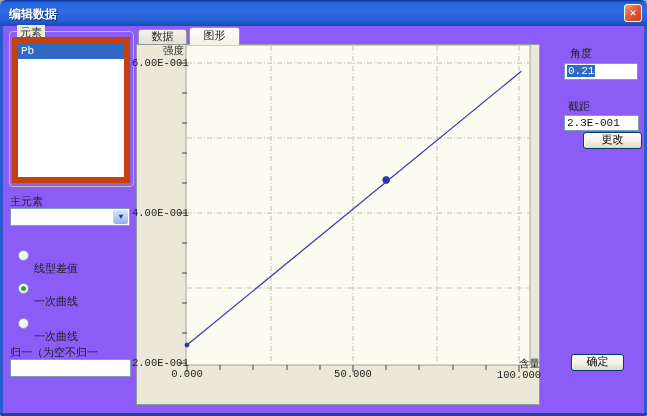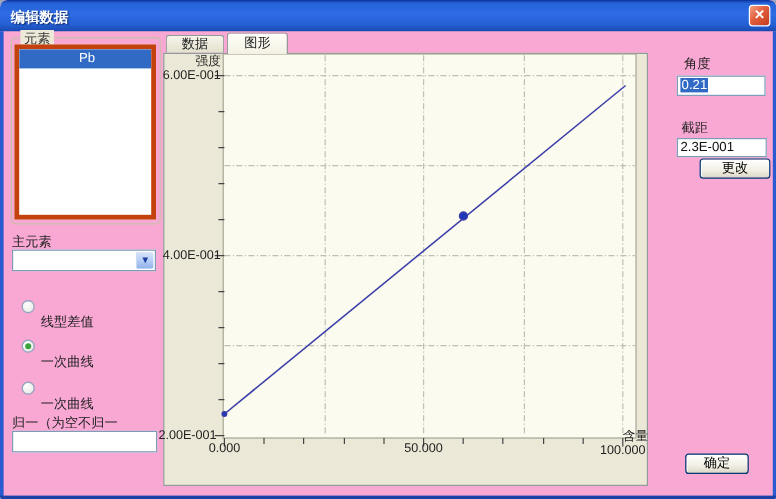--- a/index.html
+++ b/index.html
@@ -1,18 +1,18 @@
 <!DOCTYPE html>
 <html><head>
 <meta charset="utf-8">
 <style>
   * { margin:0; padding:0; box-sizing:border-box; }
   body { background:#9AA7B8; font-family:"Liberation Sans", sans-serif; }
-  #dialog { position:relative; width:647px; height:416px; background:#f9a8d4; overflow:hidden;
-            border-radius:6px 6px 3px 3px; }
+  #dialog { position:relative; width:647px; height:416px; background:#8b5cf6; overflow:hidden;
+            border-radius:6px 6px 3px 3px;font-family:Liberation Mono, monospace; }
   
   .titlebar { position:absolute; left:0; top:0; width:647px; height:26px;
     background:linear-gradient(180deg,#0A2E9C 0%,#2563D8 10%,#2E6BE5 45%,#2560D5 78%,#1A4AB0 100%);
     border-radius:6px 6px 0 0; }
   .title-text { position:absolute; left:9px; top:6px; color:#fff; font-weight:bold; font-size:12px;
     text-shadow:1px 1px 1px #103070; }
   .close-btn { position:absolute; right:5px; top:4px; width:18px; height:18px; border:1px solid #fff;
     border-radius:3px; background:linear-gradient(135deg,#F3A183 0%,#E25D3C 45%,#C43C1C 100%);
     color:#fff; font-size:11px; font-weight:bold; text-align:center; line-height:16px; cursor:pointer; }
   .edge-l { position:absolute; left:0; top:26px; bottom:0; width:3px; background:#2A5AD0; }
@@ -21,21 +21,21 @@
 
   .lbl { position:absolute; font-size:11px; color:#222; white-space:nowrap; }
   
   .groupbox { position:absolute; border:1px solid #C6C0A8; border-radius:4px; }
   .groupbox-label { position:absolute; top:-7px; left:7px; background:#ECE9D8; padding:0 3px;
     font-size:11px; color:#333; white-space:nowrap; }
   .groupbox-label.blue { color:#0B50BE; }
 
   
   .listbox { position:absolute; left:12px; top:37px; width:118px; height:146px; background:#fff;
-    border:4px solid #c2410c; overflow:hidden;text-align:center; }
+    border:6px solid #c2410c; overflow:hidden; }
   .list-item { height:16px; line-height:16px; font-size:11px; padding-left:3px; }
   .list-item.selected { background:#316AC5; color:#fff; }
 
   
   .combo { position:absolute; left:10px; top:208px; width:120px; height:18px; background:#fff;
     border:1px solid #7F9DB9; }
   .combo-arrow { position:absolute; right:1px; top:1px; bottom:1px; width:15px;
     background:linear-gradient(180deg,#D9E6FB 0%,#AFC9F5 60%,#8FB2EC 100%);
     border-left:1px solid #C2D4F2; border-radius:2px; color:#1A3C9C; font-size:8px;
     text-align:center; line-height:14px; cursor:pointer; }
@@ -179,14 +179,14 @@
     <span class="sel-text">0.21</span>
   </div>
 
   <div class="lbl" style="left:568px; top:99px;">截距</div>
   <div class="tbox" style="left:564px; top:115px; width:75px; height:16px;">
     <span>2.3E-001</span>
   </div>
 
   <div class="xp-btn" style="left:583px; top:132px; width:59px; height:17px; line-height:15px;">更改</div>
 
-  <div class="xp-btn" style="left:571px; top:354px; width:53px; height:17px; line-height:15px;margin-top:24px;">确定</div>
+  <div class="xp-btn" style="left:571px; top:354px; width:53px; height:17px; line-height:15px;">确定</div>
 </div>
 
 </body></html>

